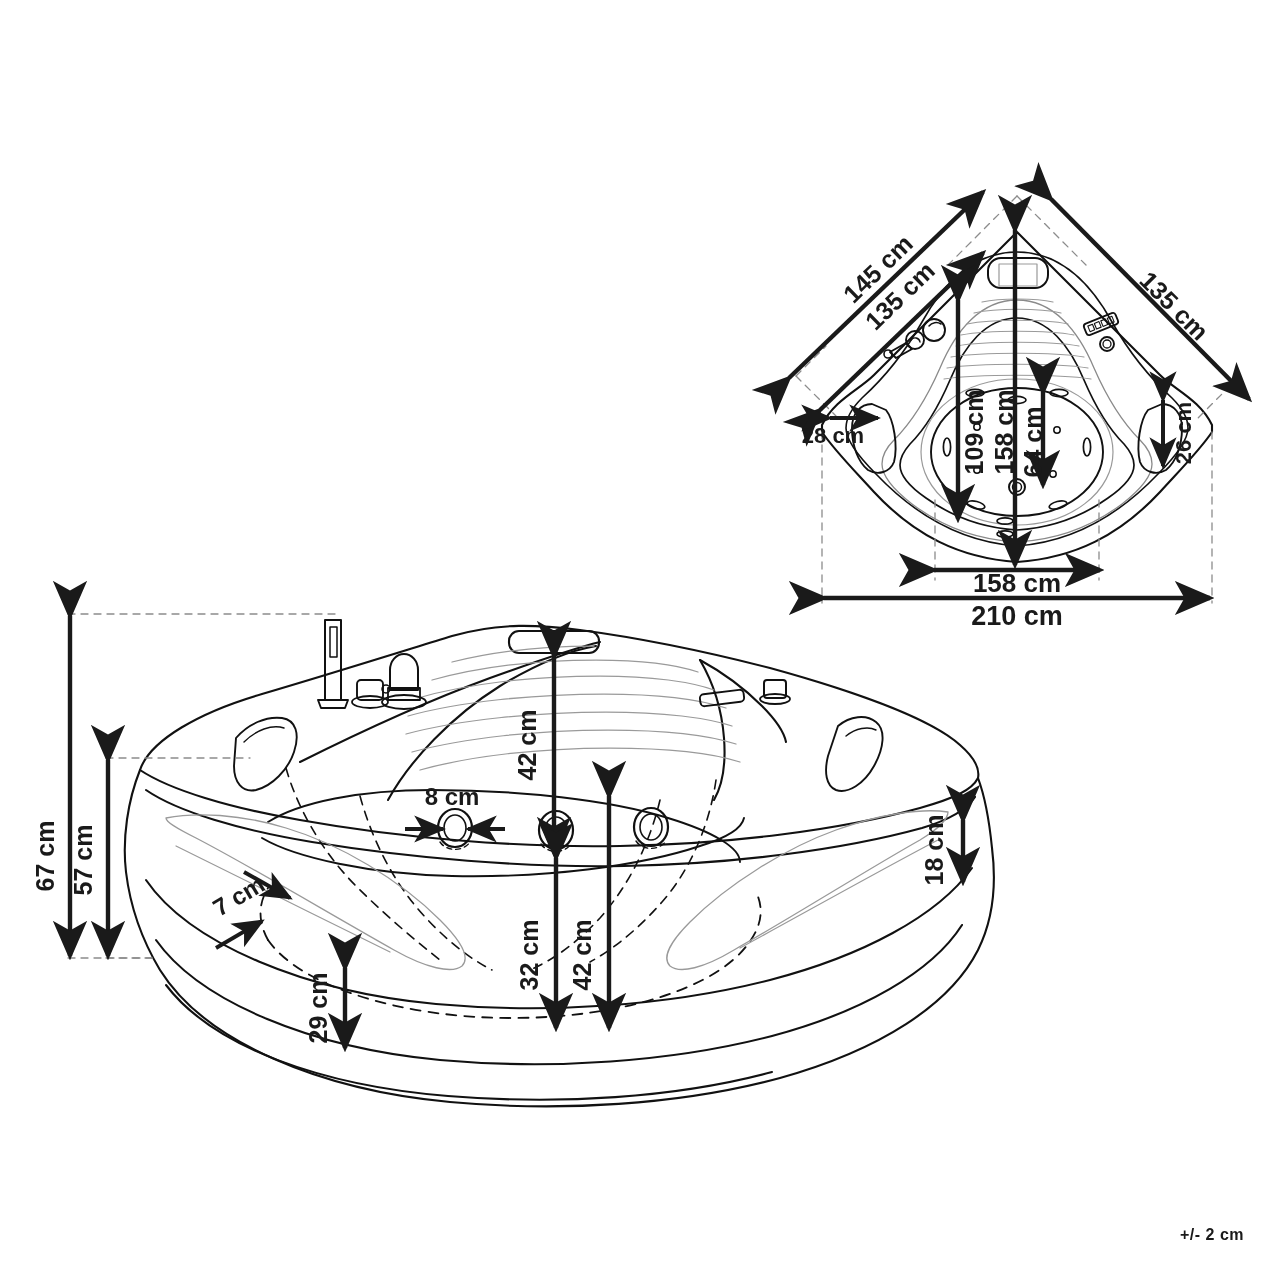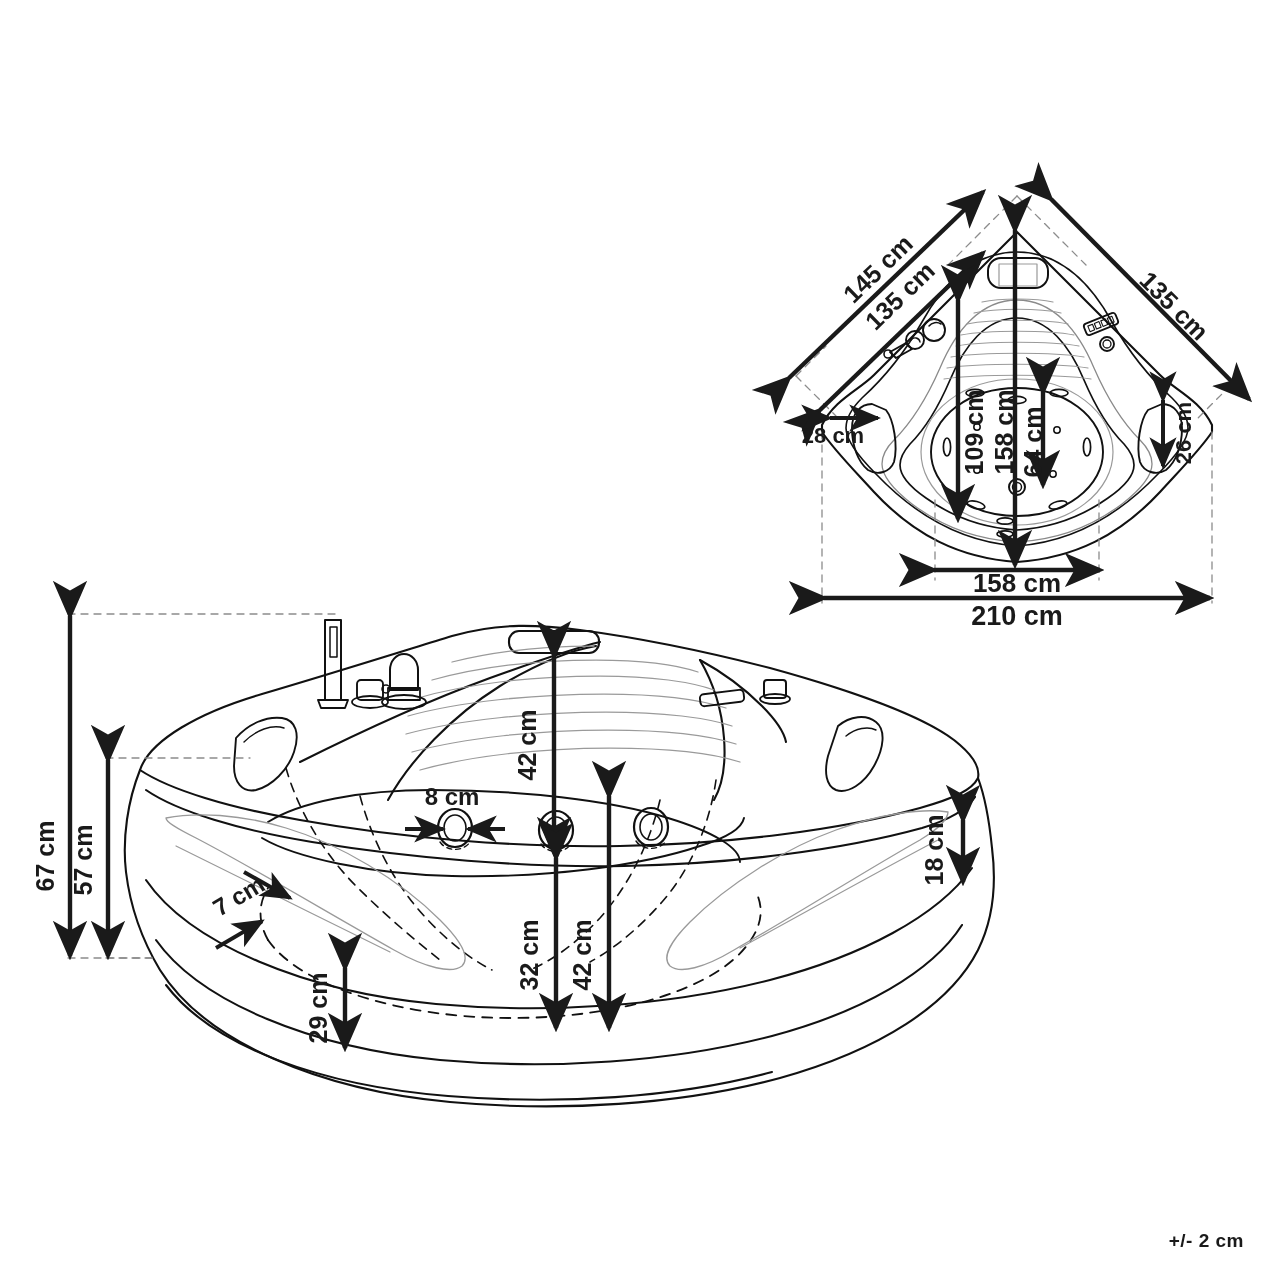--- a/index.html
+++ b/index.html
@@ -22,24 +22,24 @@
   }
   svg { display: block; }
   .dim-label {
     font-family: "Liberation Sans", sans-serif;
     font-weight: bold;
     fill: #1a1a1a;
   }
   .tol {
     position: absolute;
     right: 36px;
-    bottom: 28px;
+    bottom: 36px;
     font-family: "Liberation Sans", sans-serif;
     font-weight: bold;
-    font-size: 19px;
+    font-size: 16px;
     color: #1a1a1a;
     letter-spacing: 0.5px;
   }
 </style>
 </head>
 <body>
 
 <div id="sheet">
 
 <svg width="1280" height="1280" viewBox="0 0 1280 1280">

